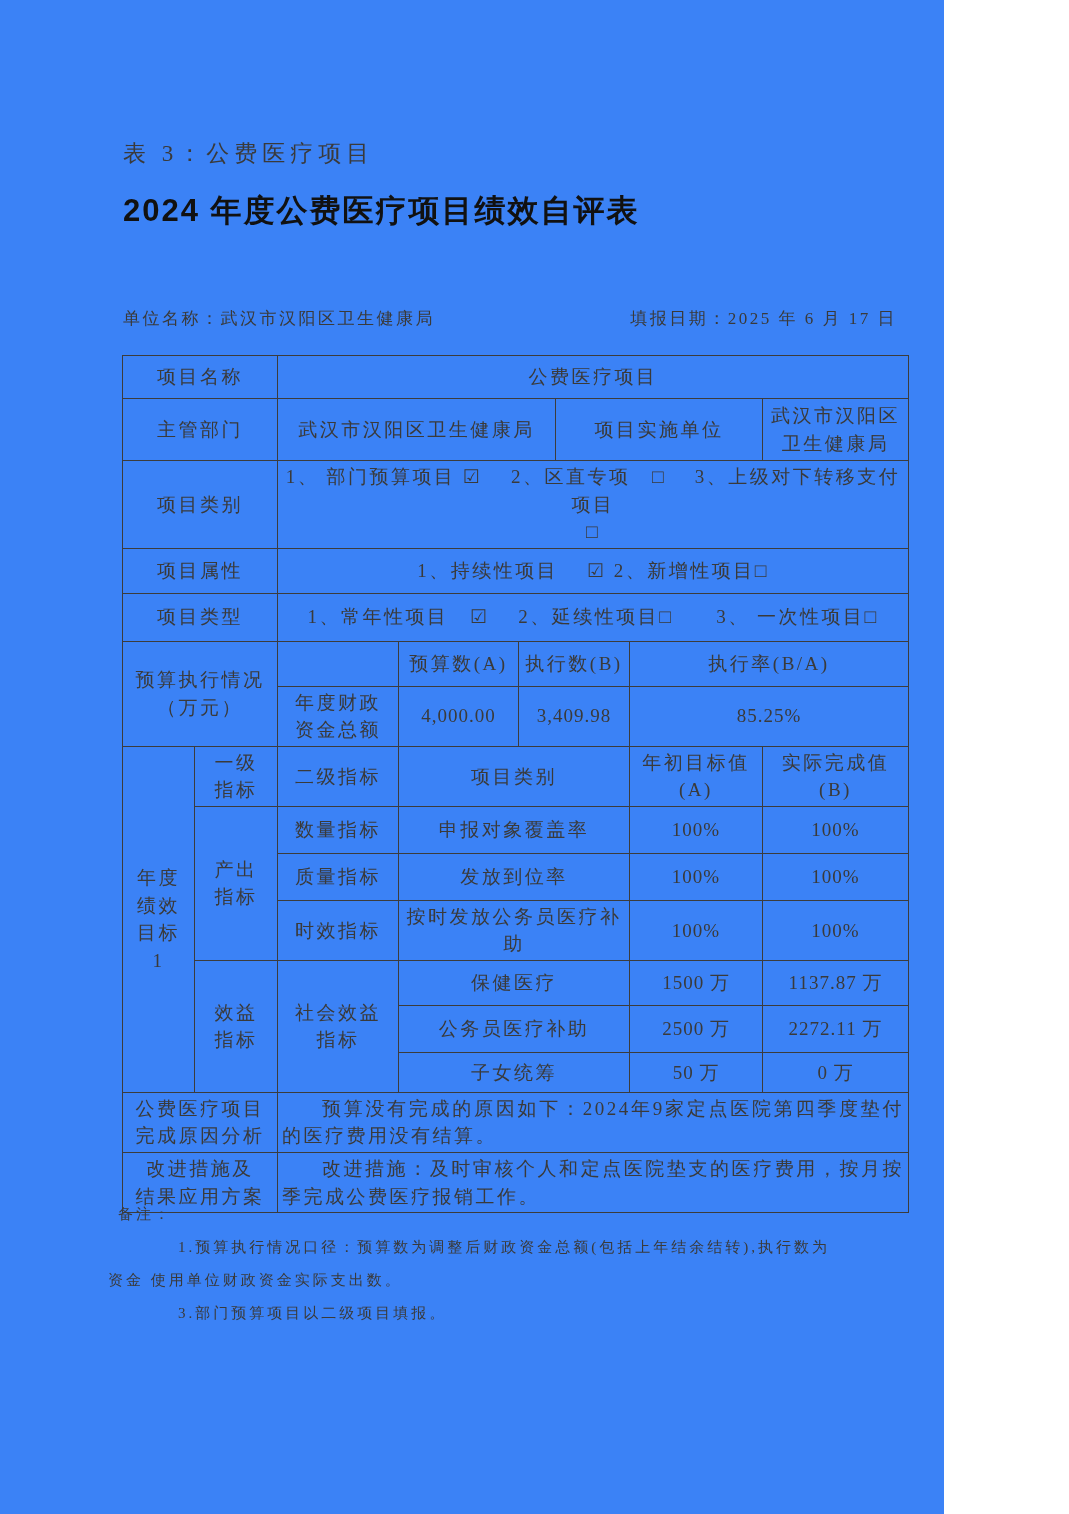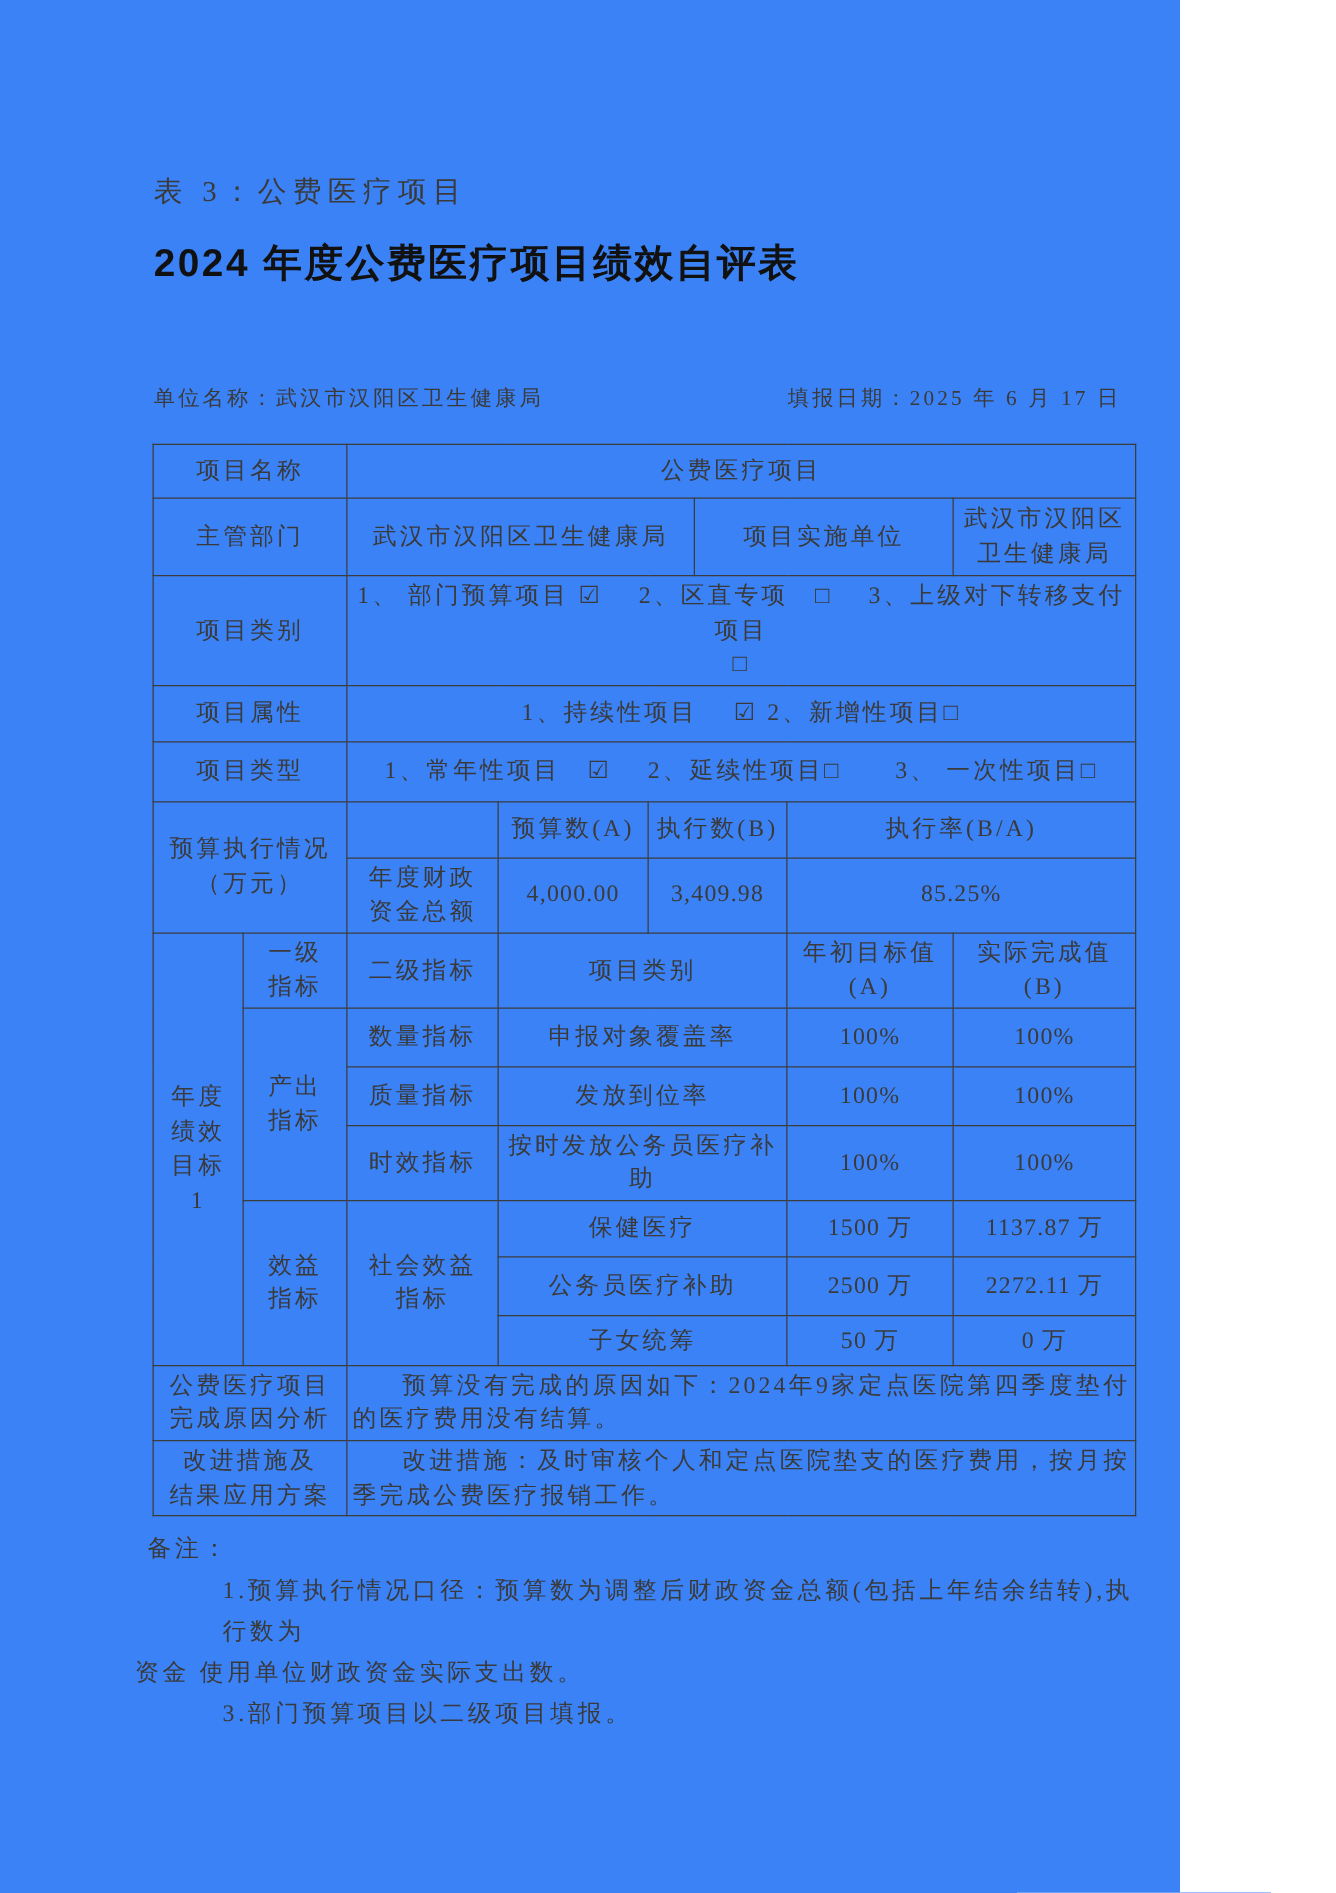--- a/index.html
+++ b/index.html
@@ -70,23 +70,23 @@
   td.content {
     text-align: justify;
     padding: 4px 8px 4px 10px;
   }
   td.content .para { text-indent: 2.1em; text-align: justify; }
   .num { letter-spacing: 1px; margin-top: 11px; }
 
   .notes {
     position: absolute;
     left: 118px;
-    top: 1223px;
+    top: 1198px;
     width: 800px;
-    font-size: 19px;
+    font-size: 15px;
     letter-spacing: 3px;
     line-height: 33px;
     color: #3a3a3a;
   }
   .notes .indent { padding-left: 60px; }
   .notes .outdent { margin-left: -10px; }
 </style>
 </head>
 <body>
 

